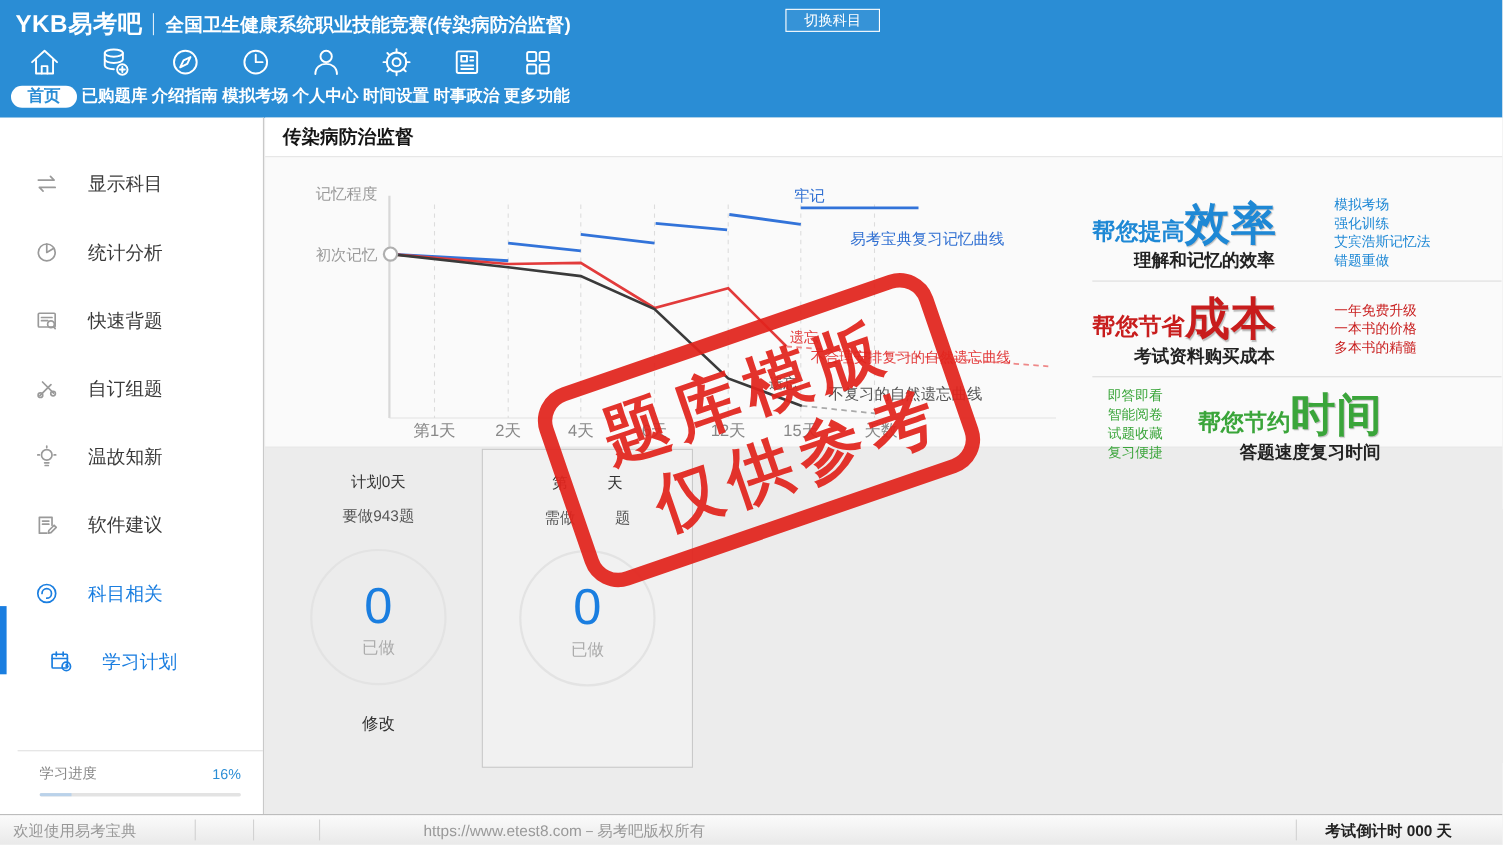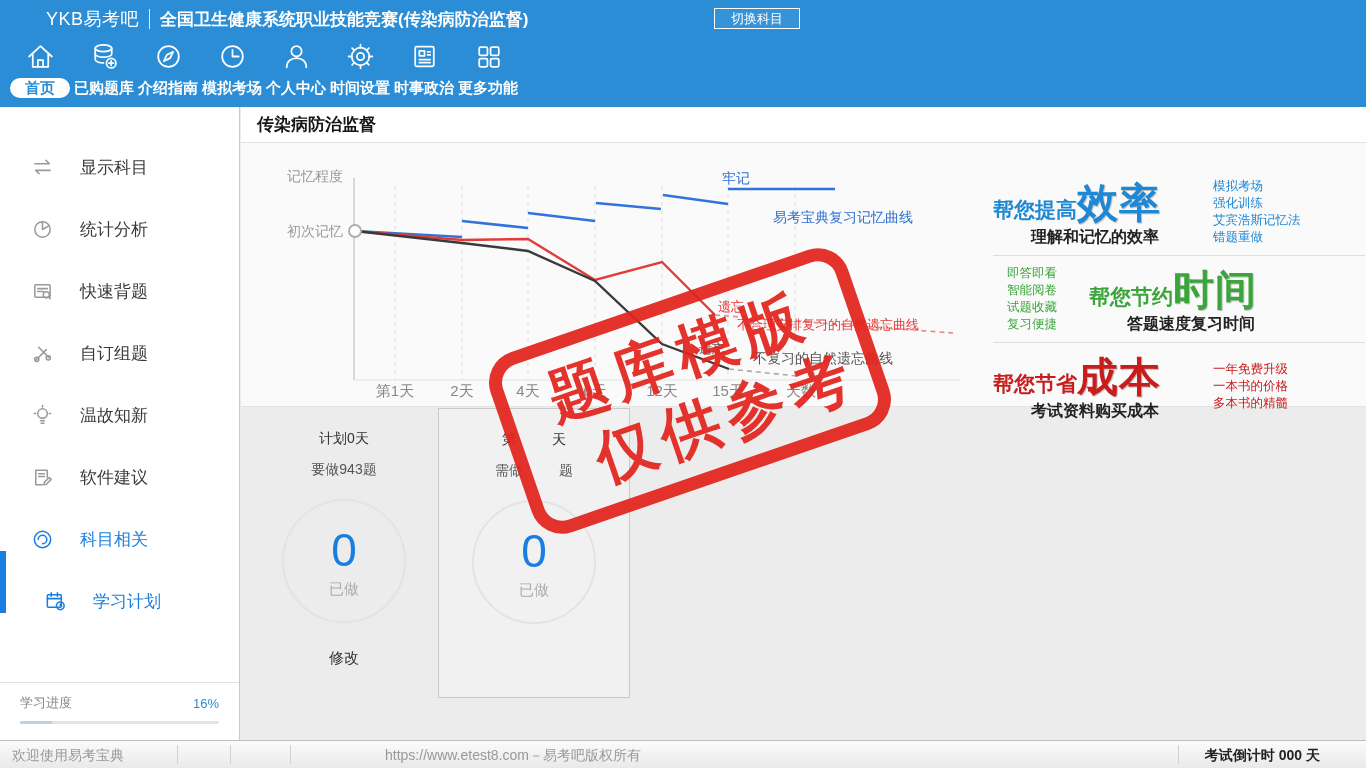--- a/index.html
+++ b/index.html
@@ -3,21 +3,21 @@
 <meta charset="utf-8">
 <style>
   * { margin:0; padding:0; box-sizing:border-box; }
   html,body { width:1366px; height:768px; }
   body { font-family:"Liberation Sans","DejaVu Sans",sans-serif; }
   .app { position:relative; width:1366px; height:768px; background:#ececec; overflow:hidden; }
 
   
   .topbar { position:absolute; left:0; top:0; right:0; height:107px; background:#2a8dd5; }
   .brand { position:absolute; left:14px; top:7px; display:flex; align-items:center; gap:10px; color:#fff; }
-  .brand-logo { font-size:18px; font-weight:normal; letter-spacing:0.5px;margin-left:32px; }
+  .brand-logo { font-size:22px; font-weight:bold; letter-spacing:0.5px; }
   .brand-sep { width:1px; height:20px; background:rgba(255,255,255,.85); }
   .brand-title { font-size:17px; font-weight:bold; }
   .switch-btn { position:absolute; left:670px; top:8px; min-width:86px; height:21px; border:1px solid #fff;
     color:#fff; font-size:13px; line-height:19px; text-align:center; padding:0 10px; cursor:pointer;
     background:rgba(255,255,255,.06);margin-left:44px; }
   .nav { position:absolute; left:8px; top:40px; display:flex; align-items:flex-end; }
   .nav-item { display:flex; flex-direction:column; align-items:center; gap:5px; min-width:64px; padding:0 1px;
     color:#fff; cursor:pointer; }
   .nav-item svg { width:33px; height:33px; fill:none; stroke:#fff; stroke-width:1.7; stroke-linecap:round; stroke-linejoin:round; }
   .nav-label { font-size:15px; font-weight:bold; line-height:20px; white-space:nowrap; }
@@ -27,21 +27,21 @@
   .sidebar { position:absolute; left:0; top:107px; width:240px; bottom:28px; background:#fff;
     border-right:1px solid #c9c9c9; }
   .side-menu { padding-top:10px; }
   .side-item { height:62px; display:flex; align-items:flex-end; gap:26px; padding-left:31px;
     font-size:17px; color:#3a3a3a; position:relative; cursor:pointer; }
   .side-item svg { width:23px; height:23px; fill:none; stroke:#9a9a9a; stroke-width:1.6; stroke-linecap:round; stroke-linejoin:round; }
   .side-item.active { color:#1a7ee0; }
   .side-item.active svg { stroke:#1a7ee0; }
   .side-item.current { padding-left:44px; }
   .side-item.current::before { content:""; position:absolute; left:0; top:0; width:6px; height:100%; background:#1a7ee0; }
-  .side-bottom { position:absolute; left:0; right:0; bottom:0; height:58px; border-top:1px solid #e0e0e0; padding:11px 20px 0; }
+  .side-bottom { position:absolute; left:16px; right:0; bottom:0; height:58px; border-top:1px solid #e0e0e0; padding:11px 20px 0; }
   .side-bottom-row { display:flex; justify-content:space-between; align-items:center; }
   .progress-label { font-size:13px; color:#888; }
   .progress-value { font-size:13px; color:#2a8dd5; }
   .track { margin-top:9px; height:3px; background:#e3e3e3; border-radius:2px; overflow:hidden; }
   .track-fill { height:100%; background:#bad2ea; }
 
   
   .content { position:absolute; left:241px; top:107px; right:0; bottom:28px; background:#ececec; }
   .title-band { height:36px; background:#fff; border-bottom:1px solid #e2e2e2; display:flex; align-items:center;
     padding-left:16px; font-size:17px; font-weight:bold; color:#151515; }
@@ -295,43 +295,43 @@
             <div><span class="ppre">帮您提高</span><span class="pword">效率</span></div>
             <div class="psub">理解和记忆的效率</div>
           </div>
           <ul class="plist">
             <li>模拟考场</li>
             <li>强化训练</li>
             <li>艾宾浩斯记忆法</li>
             <li>错题重做</li>
           </ul>
         </div>
+        <div class="prow" style="--accent: #c81d1d;">
+          <div class="pbig">
+            <div><span class="ppre">帮您节省</span><span class="pword">成本</span></div>
+            <div class="psub">考试资料购买成本</div>
+          </div>
+          <ul class="plist">
+            <li>一年免费升级</li>
+            <li>一本书的价格</li>
+            <li>多本书的精髓</li>
+          </ul>
+        </div>
         <div class="prow rev" style="--accent: #3aa53a;">
           <ul class="plist">
             <li>即答即看</li>
             <li>智能阅卷</li>
             <li>试题收藏</li>
             <li>复习便捷</li>
           </ul>
           <div class="pbig">
             <div><span class="ppre">帮您节约</span><span class="pword">时间</span></div>
             <div class="psub">答题速度复习时间</div>
           </div>
         </div>
-        <div class="prow" style="--accent: #c81d1d;">
-          <div class="pbig">
-            <div><span class="ppre">帮您节省</span><span class="pword">成本</span></div>
-            <div class="psub">考试资料购买成本</div>
-          </div>
-          <ul class="plist">
-            <li>一年免费升级</li>
-            <li>一本书的价格</li>
-            <li>多本书的精髓</li>
-          </ul>
-        </div>
       </div>
     </div>
 
     <div class="plans">
       <div class="card card1">
         <div class="c-line1">计划0天</div>
         <div class="c-line2">要做943题</div>
         <div class="circle">
           <div class="c-num">0</div>
           <div class="c-done">已做</div>

